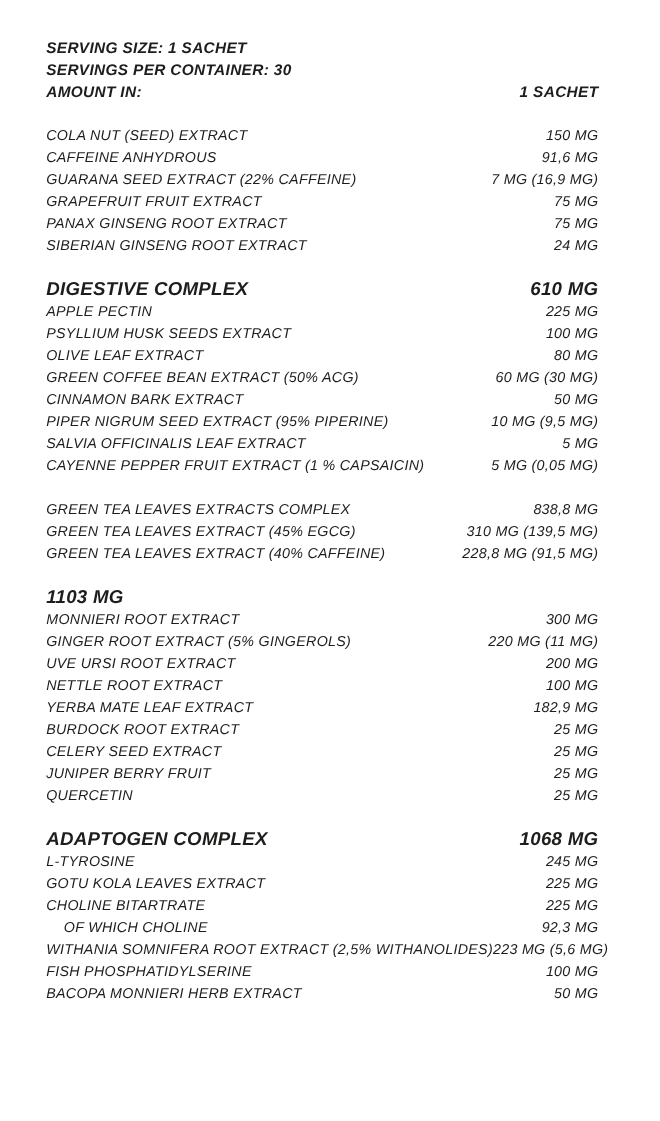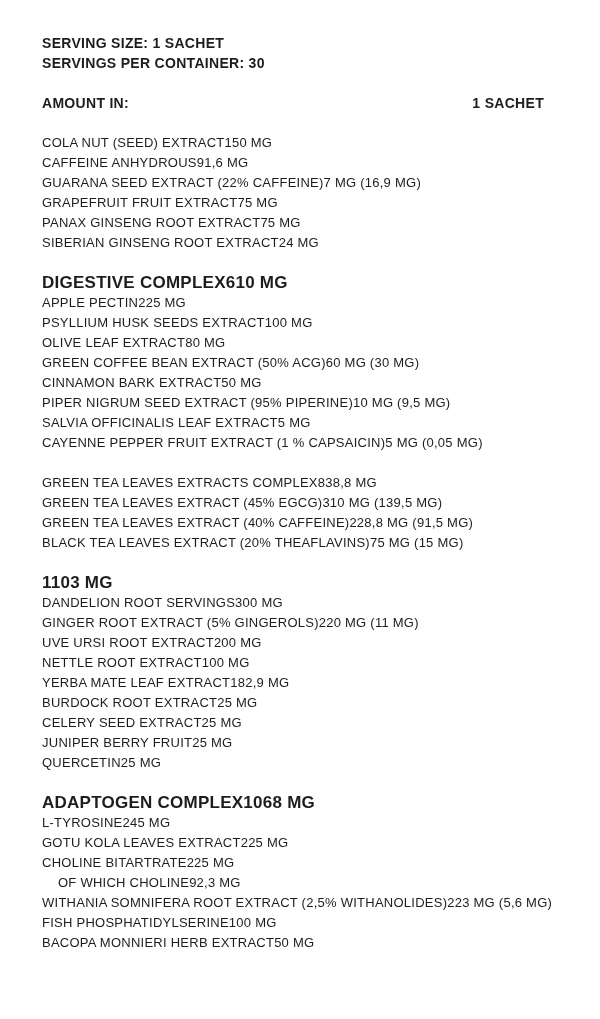--- a/index.html
+++ b/index.html
@@ -14,44 +14,44 @@
     color: #1d1d1b;
     -webkit-font-smoothing: antialiased;
     overflow: hidden;
   }
   .label-panel {
     box-sizing: border-box;
     width: 586px;
     height: 1019px;
     padding: 33px 42px 26px 42px;
     background: #ffffff;
+    font-style: italic;
   }
   .top-line {
     font-size: 14px;
     font-weight: 700;
     letter-spacing: 0.3px;
     line-height: 20px;
     white-space: nowrap;
   }
   .amount-row {
-    margin-top: 20px;
     display: flex;
     justify-content: space-between;
     align-items: baseline;
     font-size: 14px;
     font-weight: 700;
     letter-spacing: 0.3px;
     line-height: 20px;
   }
   .group {
     margin-top: 20px;
   }
   .row {
     display: flex;
-    justify-content: flex-start;
+    justify-content: space-between;
     align-items: baseline;
     line-height: 20px;
     font-size: 13px;
     letter-spacing: 0.25px;
     white-space: nowrap;
   }
   .row .lbl { text-align: left; }
   .row .val { text-align: right; }
   .row.bold-row {
     font-weight: 700;
@@ -144,31 +144,27 @@
           <span class="val">838,8 MG</span>
         </div>
         <div class="row">
           <span class="lbl">GREEN TEA LEAVES EXTRACT (45% EGCG)</span>
           <span class="val">310 MG (139,5 MG)</span>
         </div>
         <div class="row">
           <span class="lbl">GREEN TEA LEAVES EXTRACT (40% CAFFEINE)</span>
           <span class="val">228,8 MG (91,5 MG)</span>
         </div>
-        <div class="row">
-          <span class="lbl">BLACK TEA LEAVES EXTRACT (20% THEAFLAVINS)</span>
-          <span class="val">75 MG (15 MG)</span>
-        </div>
       </section>
       <section class="group">
         <div class="row bold-row">
           <span class="val">1103 MG</span>
         </div>
         <div class="row">
-          <span class="lbl">DANDELION ROOT SERVINGS</span>
+          <span class="lbl">MONNIERI ROOT EXTRACT</span>
           <span class="val">300 MG</span>
         </div>
         <div class="row">
           <span class="lbl">GINGER ROOT EXTRACT (5% GINGEROLS)</span>
           <span class="val">220 MG (11 MG)</span>
         </div>
         <div class="row">
           <span class="lbl">UVE URSI ROOT EXTRACT</span>
           <span class="val">200 MG</span>
         </div>

